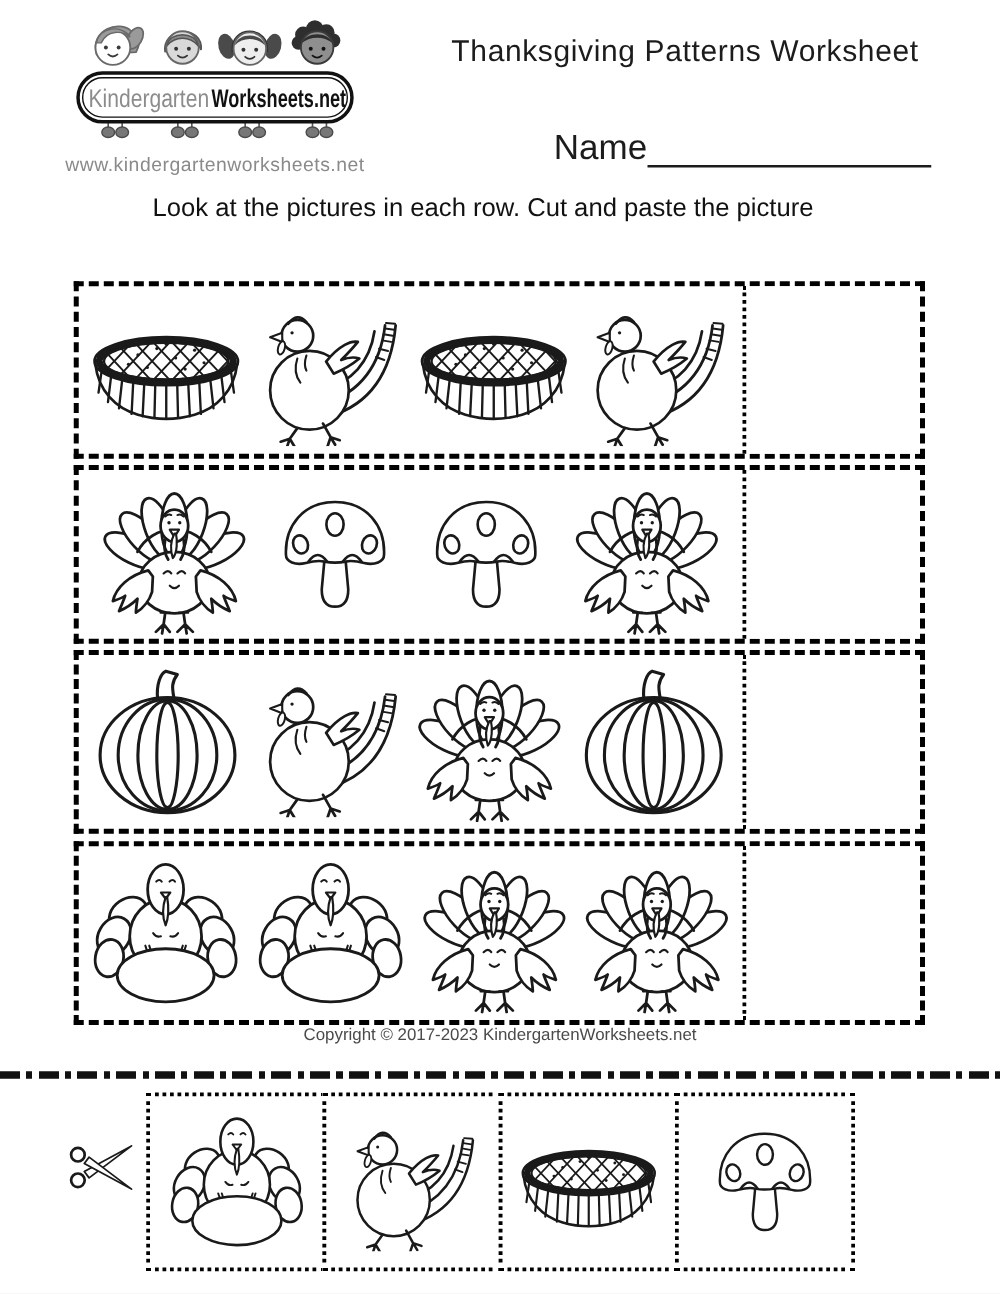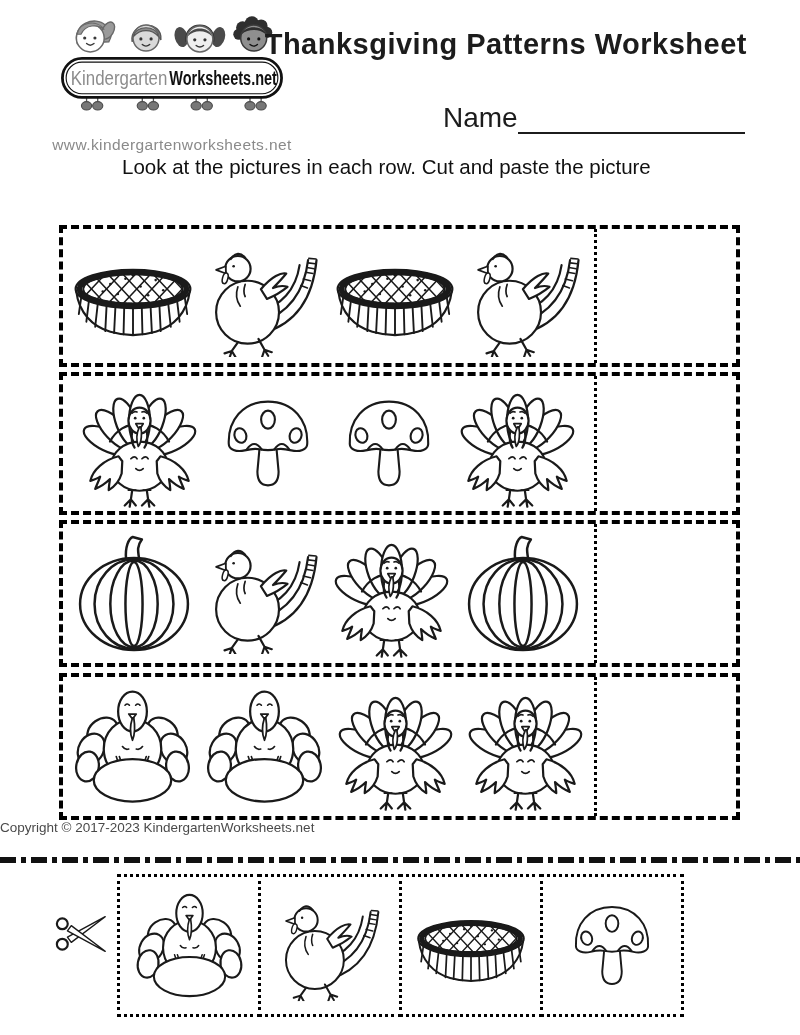--- a/index.html
+++ b/index.html
@@ -2,23 +2,23 @@
 <html><head>
 <meta charset="utf-8">
 <style>
   html,body{margin:0;padding:0;background:#e9e9e9;}
   .page{position:relative;width:800px;height:1035px;background:#ffffff;margin:0 auto;
         font-family:"Liberation Sans",sans-serif;color:#1a1a1a;overflow:hidden;}
 
   
   .logo-block{position:absolute;left:50px;top:12px;width:244px;}
   .logo-art{display:block;width:244px;height:104px;}
-  .logo-url{margin-top:20px;font-size:15.5px;letter-spacing:.4px;color:#8a8a8a;text-align:center;}
-
-  .page-title{position:absolute;top:28px;right:53px;margin:0;font-size:29px;font-weight:700;
+  .logo-url{margin-top:8px;font-size:15.5px;letter-spacing:.4px;color:#8a8a8a;text-align:center;}
+
+  .page-title{position:absolute;top:28px;right:65px;margin:0;font-size:24px;font-weight:400;
               letter-spacing:.5px;color:#1c1c1c;white-space:nowrap;}
   .name-line{position:absolute;top:102px;right:55px;width:302px;display:flex;align-items:center;}
   .name-label{font-size:28px;color:#1c1c1c;line-height:32px;}
   .name-underline{flex:1;border-bottom:2px solid #1c1c1c;height:30px;}
 
   .instructions{position:absolute;left:105px;top:151px;font-size:20.5px;line-height:31px;color:#111;margin-left:17px;}
   .instructions span{display:block;}
 
   
   .rows{position:absolute;left:59px;top:225px;width:681px;}
@@ -35,21 +35,21 @@
   .item{display:flex;align-items:center;justify-content:center;}
   .item svg{display:block;}
   .item--pie svg{width:126px;height:81px;}
   .item--mushroom svg{width:106px;height:106px;}
   .item--pumpkin svg{width:132px;height:121px;}
   .item--turkey-standing svg{width:123px;height:128px;}
   .item--turkey-running svg{width:121px;height:121px;}
   .item--turkey-sitting svg{width:125px;height:125px;}
 
   
-  .copyright{position:absolute;top:820px;left:0;width:100%;color:#4a4a4a;
+  .copyright{position:absolute;top:820px;left:0;width:100%;text-align:center;color:#4a4a4a;
              font-size:13.5px;line-height:16px;}
   .cutline{position:absolute;top:857px;left:0;width:800px;height:6px;
            background:repeating-linear-gradient(90deg,#111 0 16px,transparent 16px 21px,
                        #111 21px 26px,transparent 26px 31px);}
   .scissors{position:absolute;left:54px;top:905px;width:64px;height:58px;}
   .cut-strip{position:absolute;left:117px;top:874px;display:flex;}
   .cut-box{box-sizing:border-box;width:144px;height:143px;border:3px dotted #000;background:#fff;
            display:flex;align-items:center;justify-content:center;}
   .cut-box + .cut-box{margin-left:-3px;}
   .cut-box .item svg{transform:scale(.92);}

